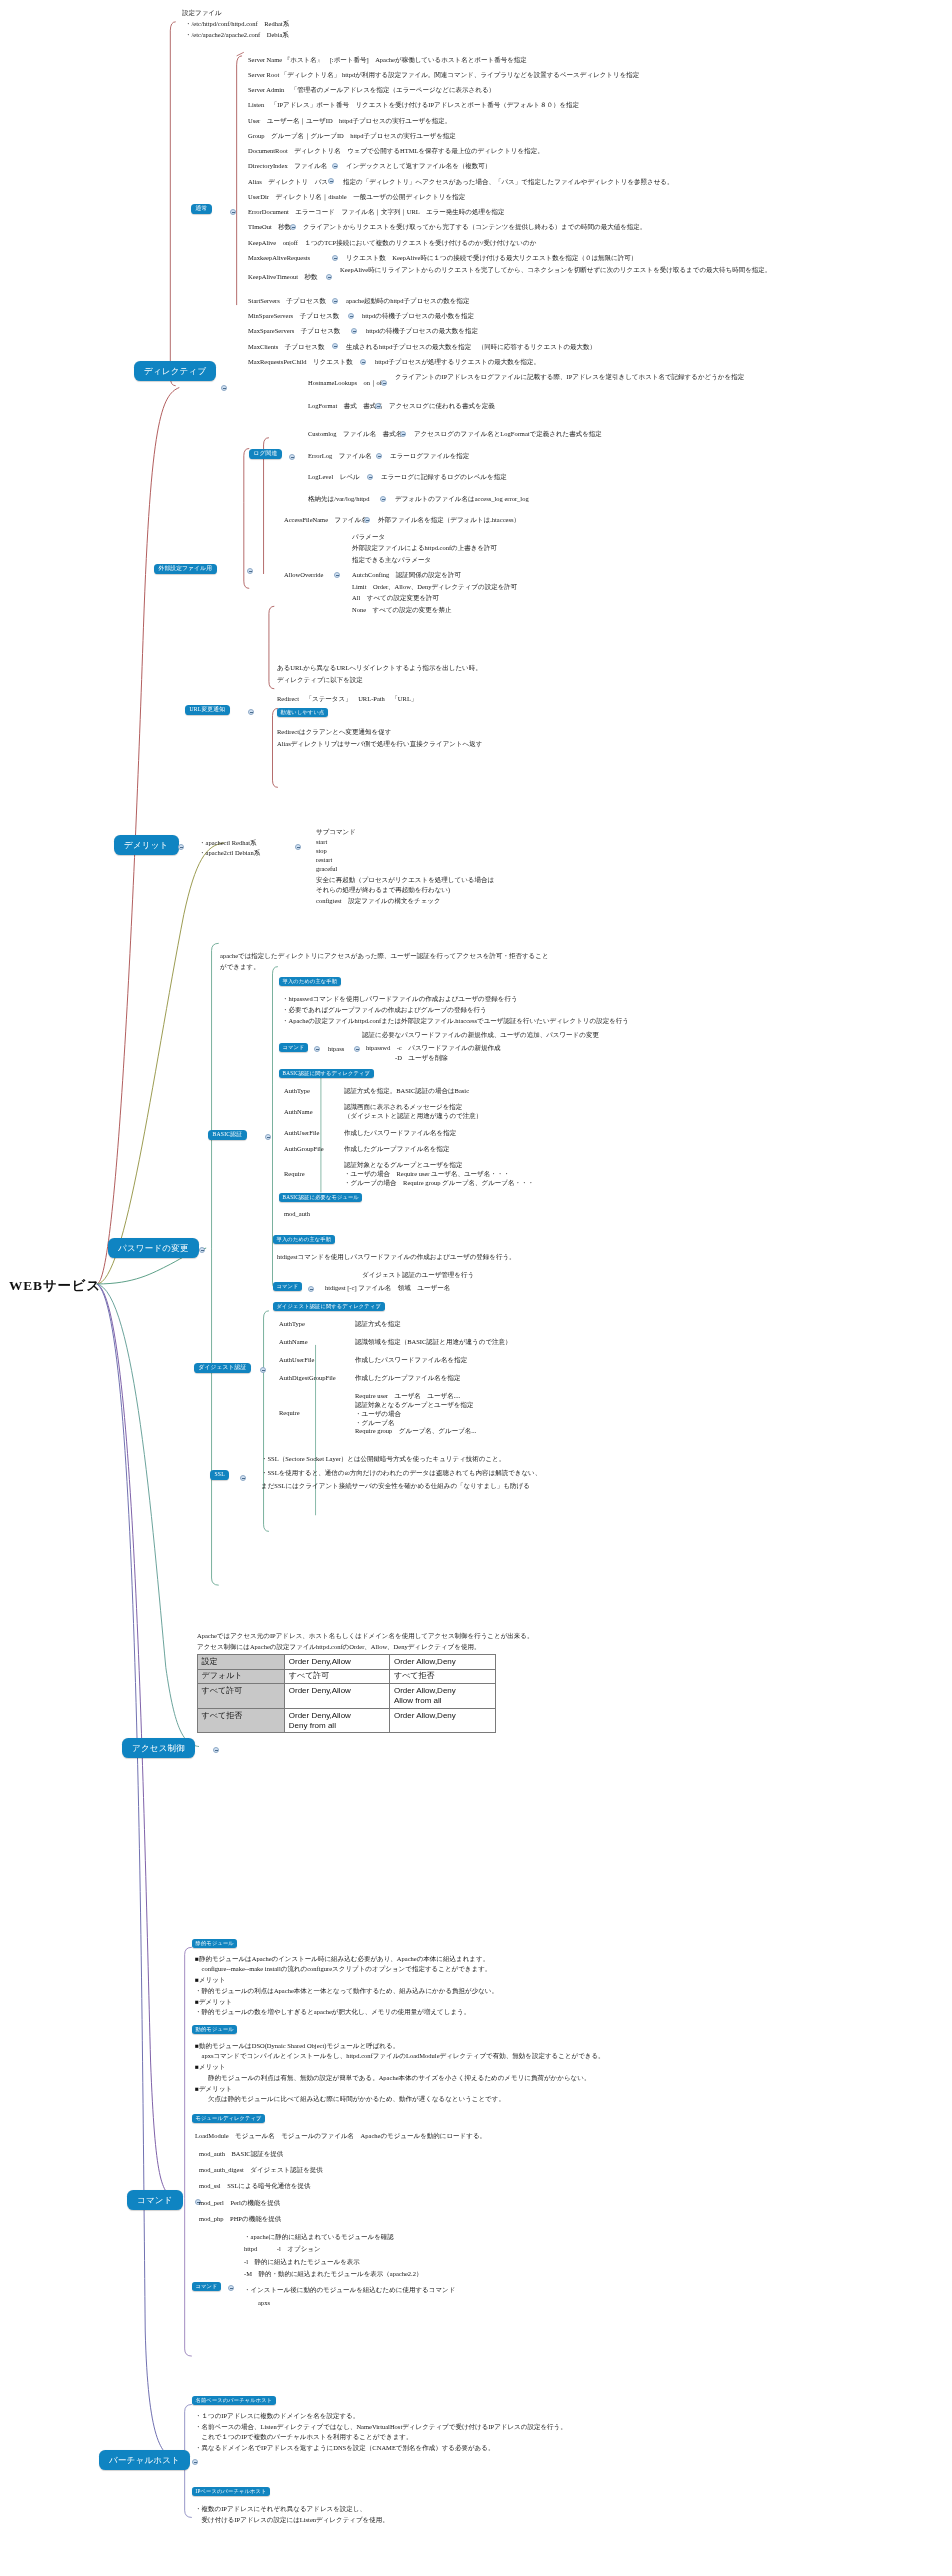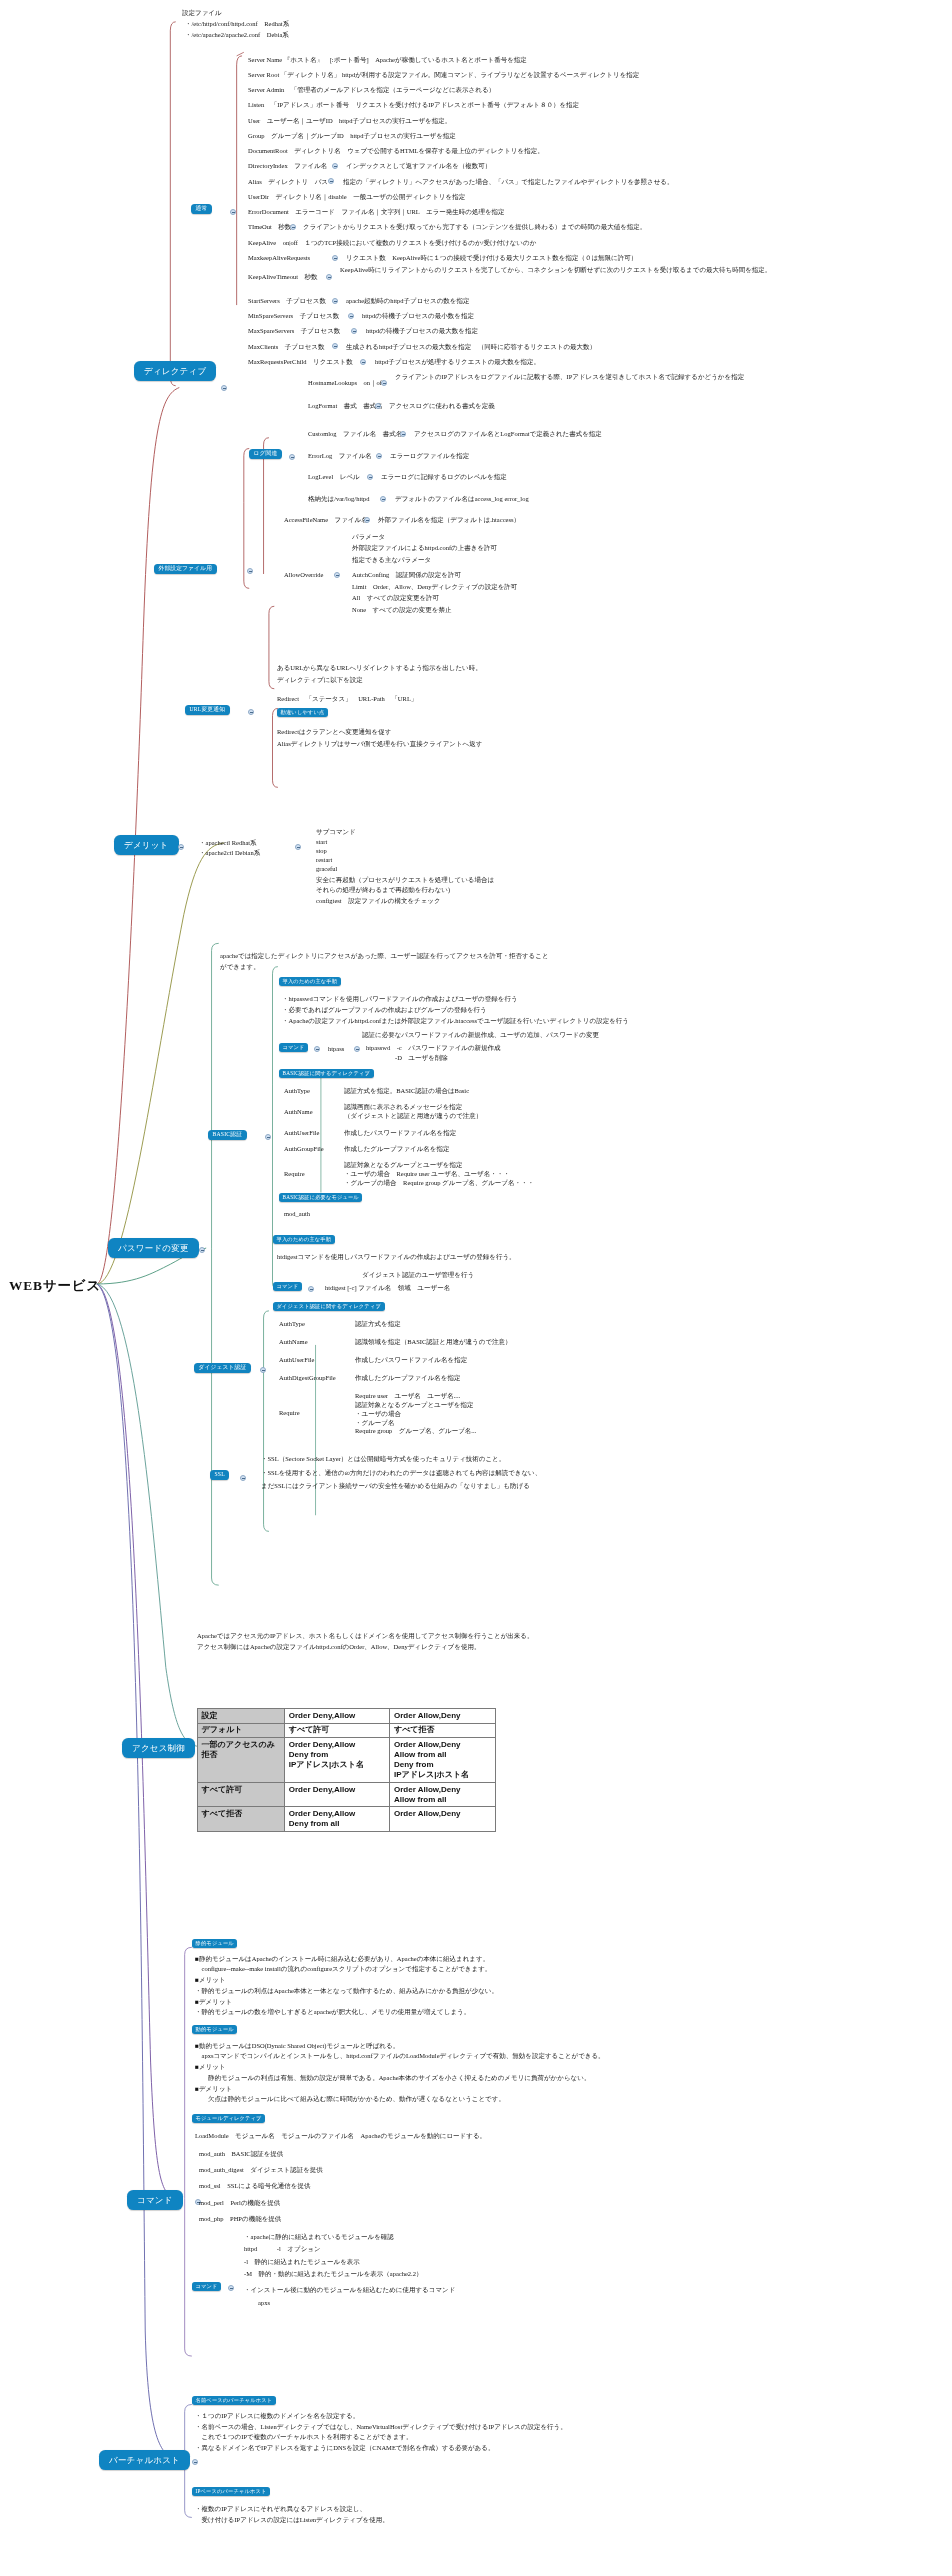--- a/index.html
+++ b/index.html
@@ -365,41 +365,31 @@
   <div class="txt" style="left:261px;top:1455px;">・SSL（Sectore Socket Layer）とは公開鍵暗号方式を使ったキュリティ技術のこと。</div>
   <div class="txt" style="left:261px;top:1469px;">・SSLを使用すると、通信のல方向だけのわれたのデータは盗聴されても内容は解読できない、</div>
   <div class="txt" style="left:261px;top:1482px;">まだSSLにはクライアント接続サーバの安全性を確かめる仕組みの「なりすまし」も防げる</div>
 
   <div class="chip big" style="left:122px;top:1738px;">アクセス制御</div>
   <div class="coll" style="left:213px;top:1747px;"></div>
 
   <div class="txt" style="left:197px;top:1632px;">Apacheではアクセス元のIPアドレス、ホスト名もしくはドメイン名を使用してアクセス制御を行うことが出来る。</div>
   <div class="txt" style="left:197px;top:1643px;">アクセス制御にはApacheの設定ファイルhttpd.confのOrder、Allow、Denyディレクティブを使用。</div>
 
-  <table class="acl" style="left:197px;top:1708px;font-weight:bold;">
+  <table class="acl" style="left:197px;top:1654px;">
     <tbody>
         <tr>
       <td class="hd">設定</td>
       <td class="c">Order Deny,Allow</td>
       <td class="c">Order Allow,Deny</td>
     </tr>
     <tr>
       <td class="hd">デフォルト</td>
       <td class="c" style="white-space:pre-line;">すべて許可</td>
       <td class="c" style="white-space:pre-line;">すべて拒否</td>
-    </tr>
-    <tr>
-      <td class="hd">一部のアクセスのみ拒否</td>
-      <td class="c" style="white-space:pre-line;">Order Deny,Allow
-Deny from
-  IPアドレス|ホスト名</td>
-      <td class="c" style="white-space:pre-line;">Order Allow,Deny
-Allow from all
-Deny from
-  IPアドレス|ホスト名</td>
     </tr>
     <tr>
       <td class="hd">すべて許可</td>
       <td class="c" style="white-space:pre-line;">Order Deny,Allow</td>
       <td class="c" style="white-space:pre-line;">Order Allow,Deny
 Allow from all</td>
     </tr>
     <tr>
       <td class="hd">すべて拒否</td>
       <td class="c" style="white-space:pre-line;">Order Deny,Allow

